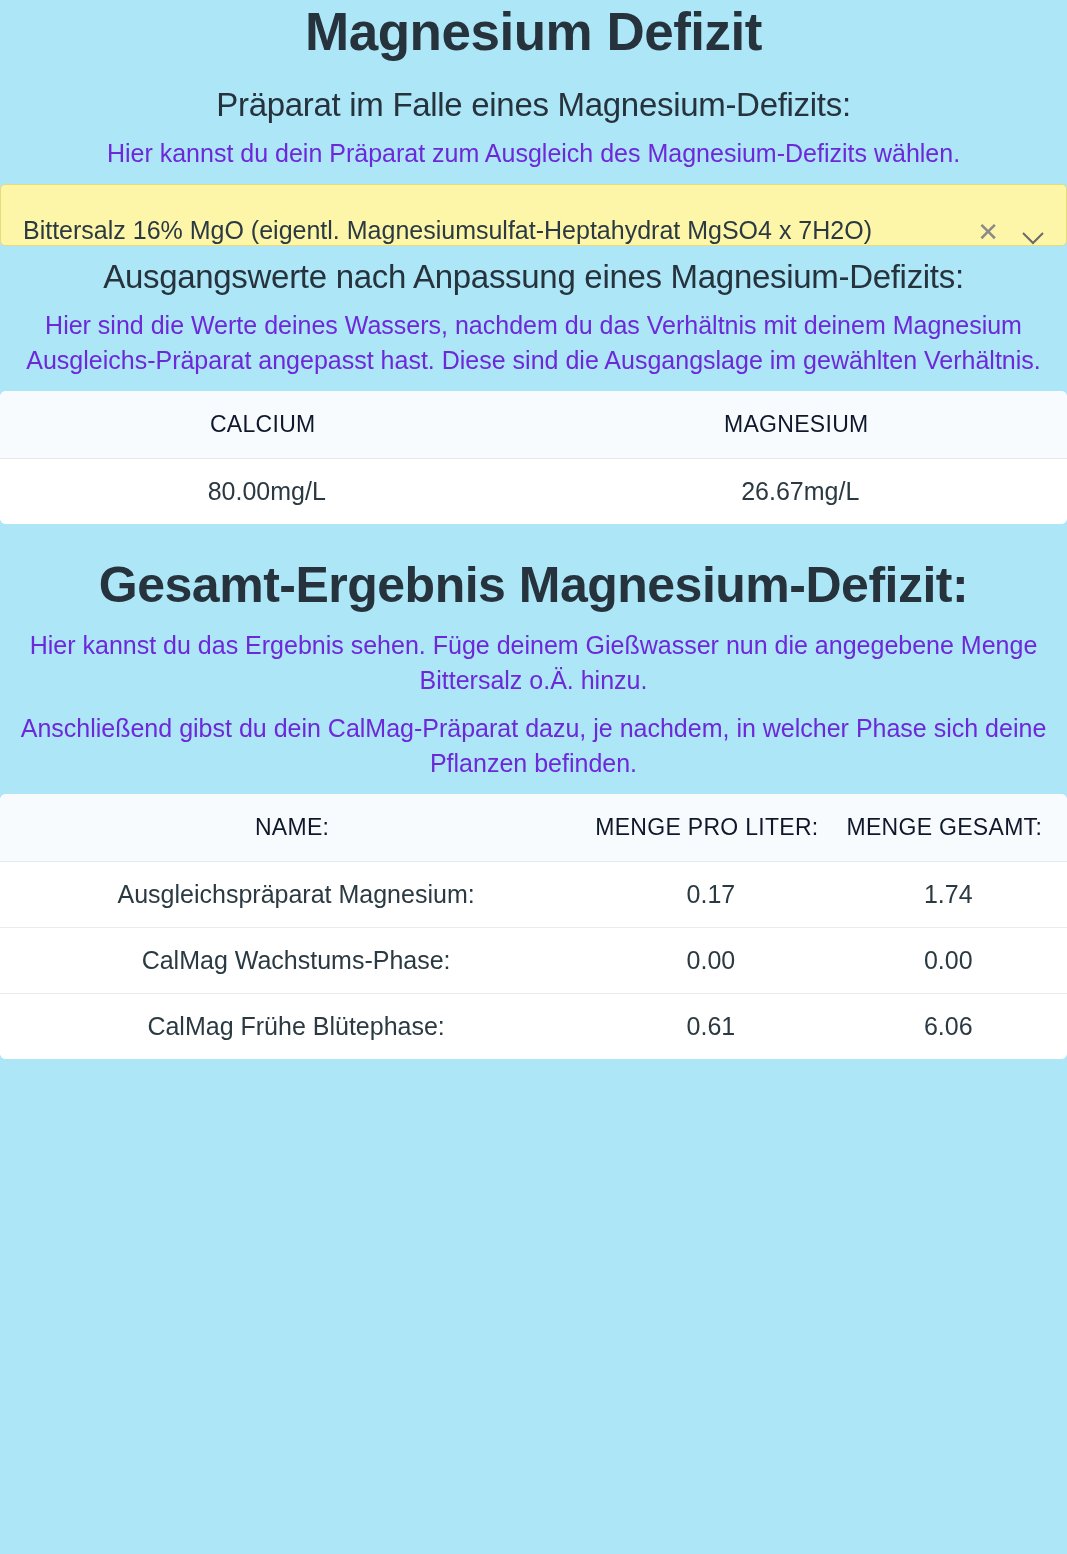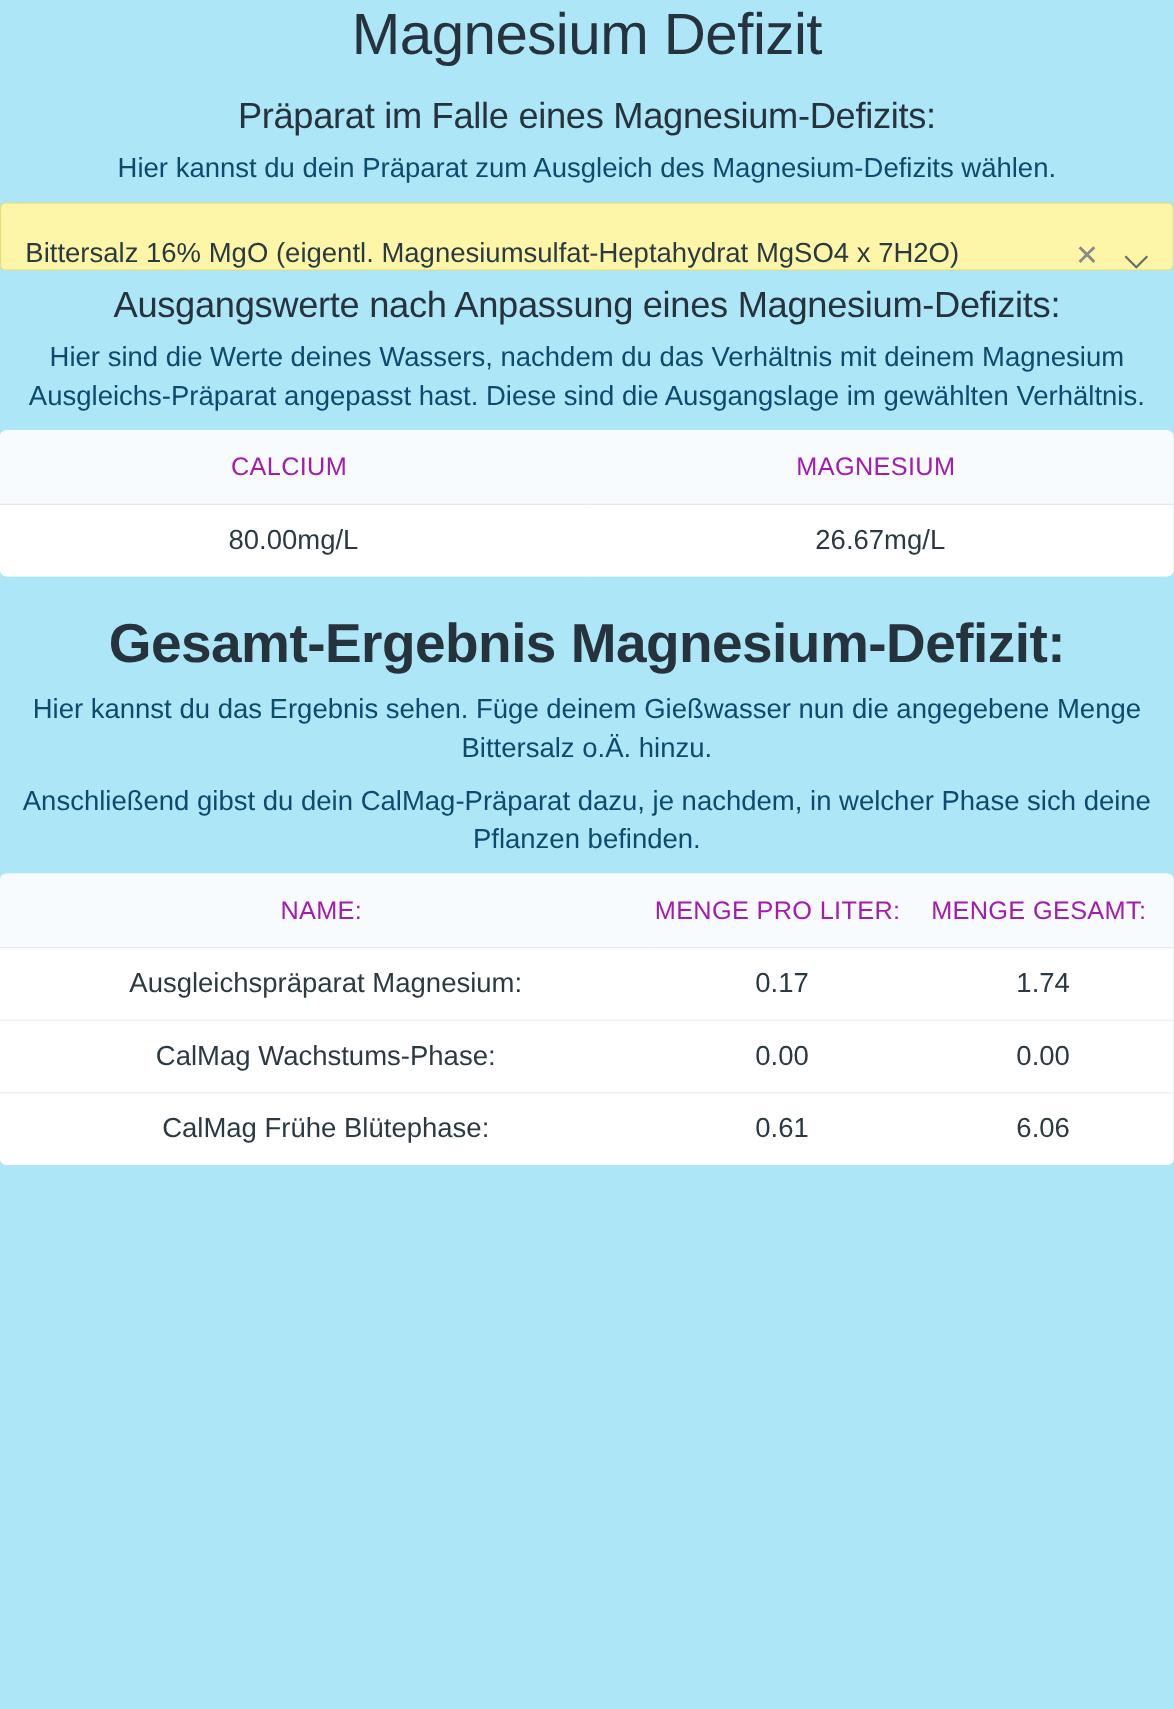--- a/index.html
+++ b/index.html
@@ -15,41 +15,41 @@
     -webkit-font-smoothing: antialiased;
   }
   .page {
     width: 1067px;
     box-sizing: border-box;
   }
 
   h1.main-title {
     font-size: 53px;
     line-height: 1.05;
-    font-weight: normal;
+    font-weight: bold;
     text-align: center;
     color: #26323c;
     margin: 4px 0 26px 0;
     letter-spacing: -0.5px;
   }
 
   h2.section-title {
     font-size: 33px;
     font-weight: normal;
     text-align: center;
     color: #26323c;
     margin: 10px 0 12px 0;
     letter-spacing: -0.3px;
   }
 
   p.desc {
     font-size: 25px;
     line-height: 1.38;
     text-align: center;
-    color: #0c4a6e;
+    color: #6d28d9;
     margin: 0 14px 14px 14px;
   }
 
   
   .select-wrap {
     margin: 14px 0 12px 0;
     width: 100%;
     box-sizing: border-box;
     background: #fdf6a8;
     border: 1px solid #e6dc7c;
@@ -95,21 +95,21 @@
     border-collapse: collapse;
     background: #fbfdff;
     border-radius: 6px;
     overflow: hidden;
     margin: 12px 0 0 0;
     table-layout: fixed;
   }
   .table th {
     font-size: 23px;
     font-weight: normal;
-    color: #a21caf;
+    color: #0f172a;
     letter-spacing: 0.3px;
     padding: 20px 8px 20px 0;
     text-align: center;
     background: #f8fbfe;
     border-bottom: 1px solid #e3e9ee;
     vertical-align: middle;
   }
   .table td {
     font-size: 25px;
     color: #2b3a42;

